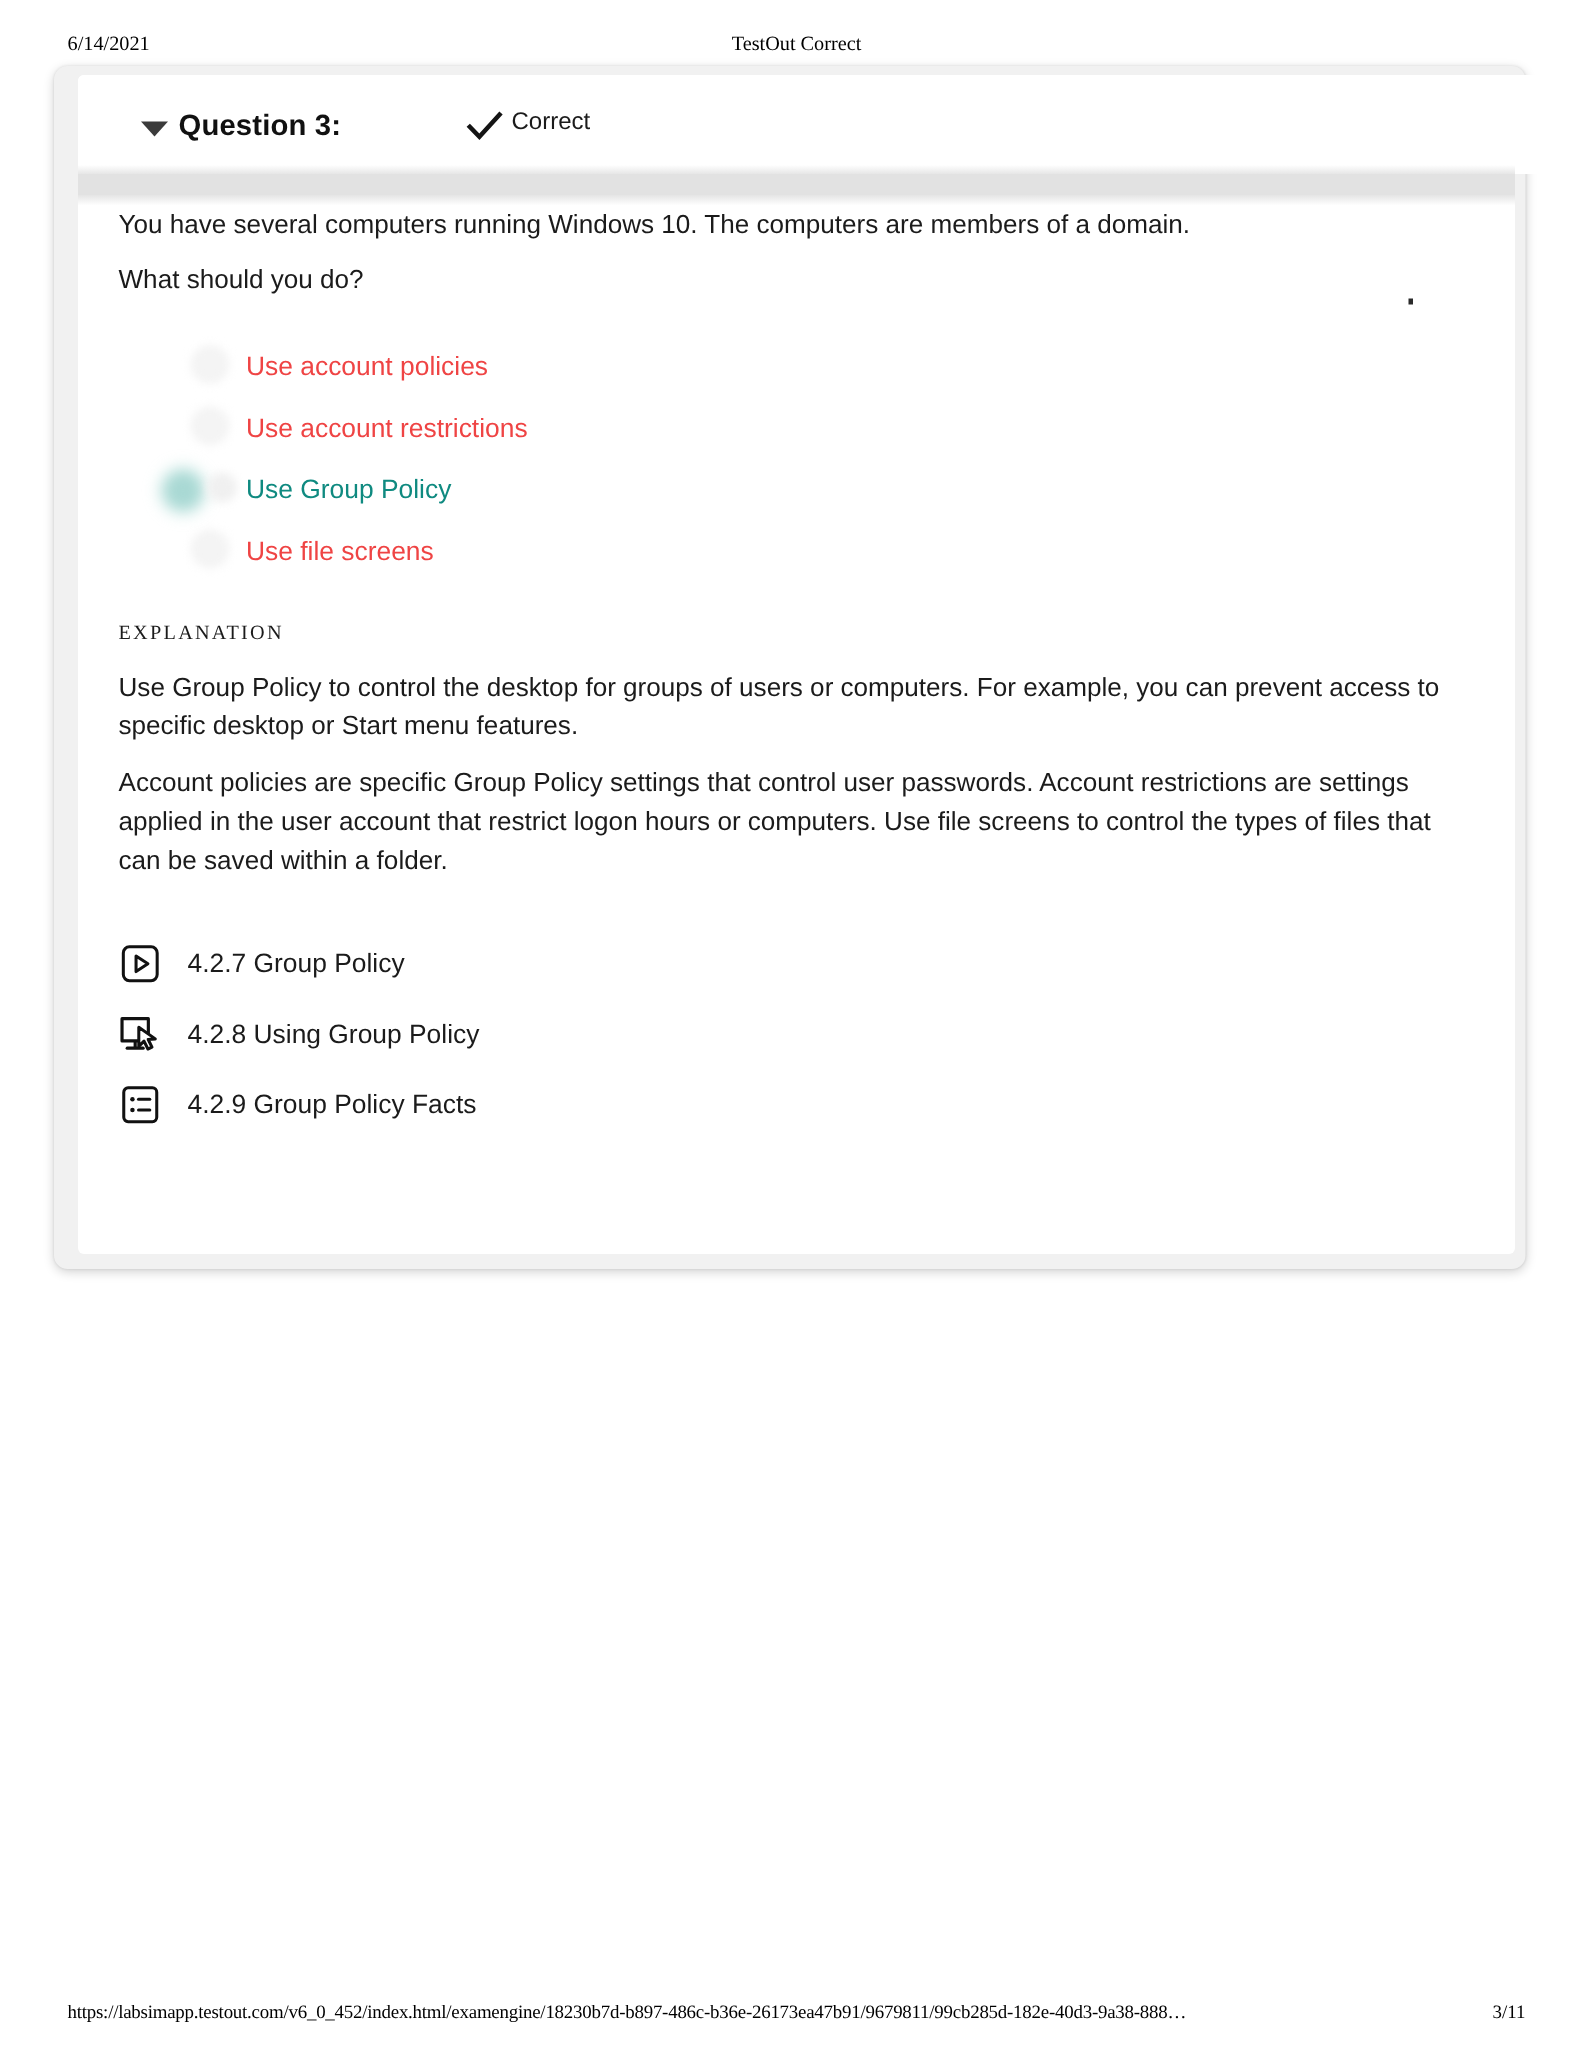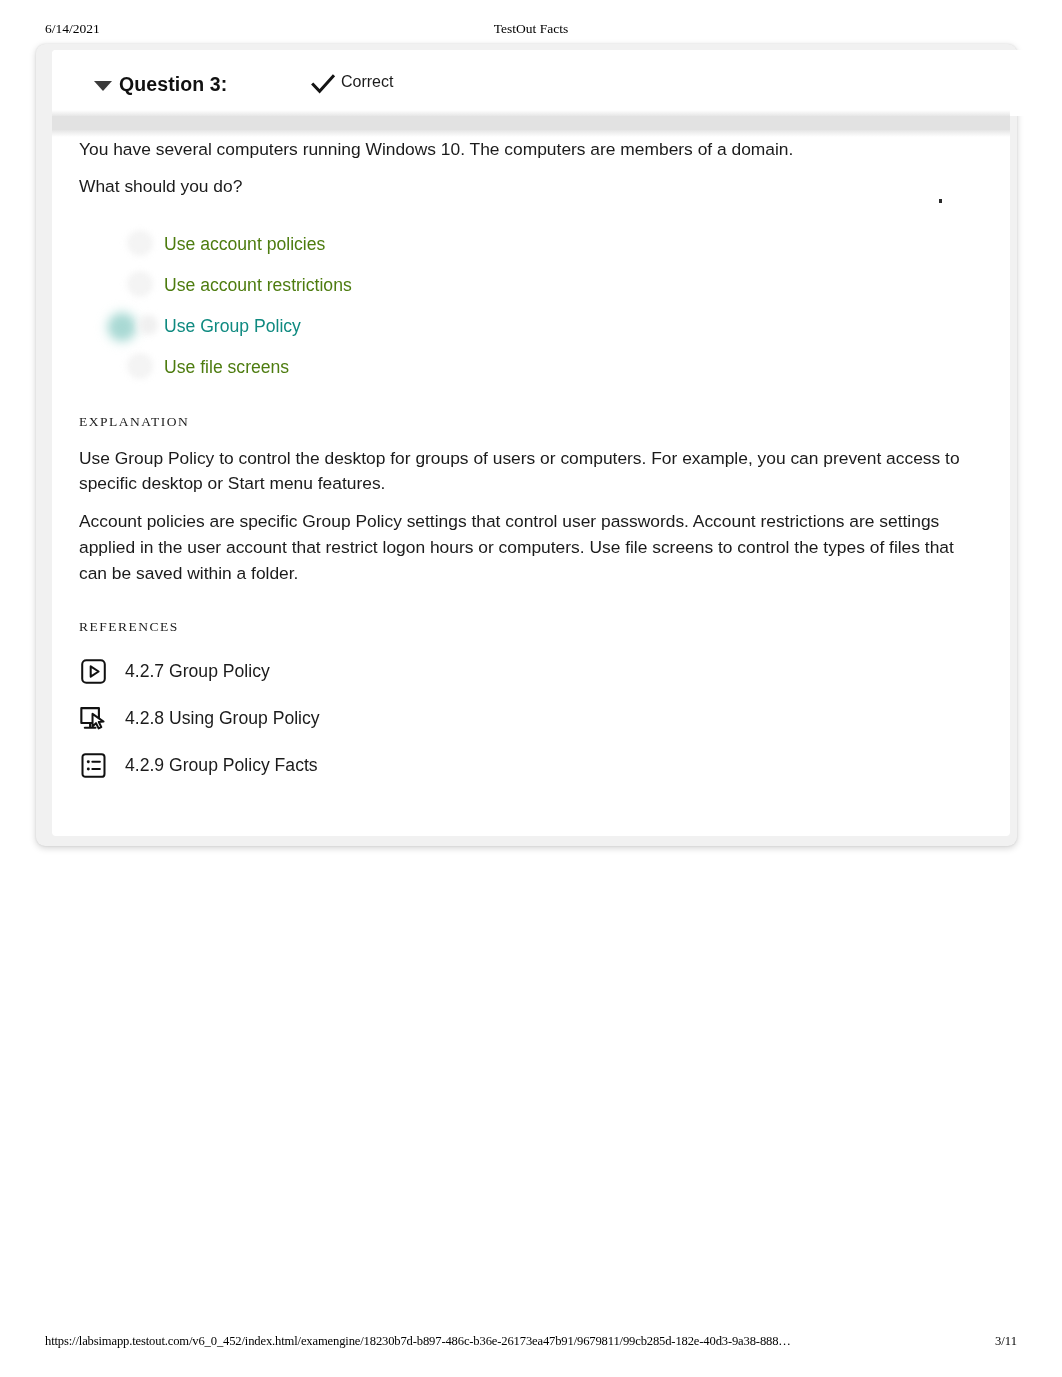--- a/index.html
+++ b/index.html
@@ -222,21 +222,21 @@
     width: 20px;
     height: 20px;
     border-radius: 50%;
     background: #f0f0f0;
     filter: blur(3px);
   }
   .option-label {
     margin-left: 12px;
     font-size: 17.6px;
     line-height: 22px;
-    color: #4d7c0f;
+    color: #ef4444;
     white-space: nowrap;
   }
   .option-row.selected .option-label {
     color: #0f8a80;
   }
 
   
   .section-head {
     margin: 0 12px 0 27px;
     font-family: "Liberation Serif", serif;
@@ -281,21 +281,21 @@
     width: 3px;
     height: 4px;
     background: #2a2a2a;
   }
 </style>
 </head>
 <body>
 
 <div class="print-header">
   <span class="ph-date">6/14/2021</span>
-  <span class="ph-title">TestOut Facts</span>
+  <span class="ph-title">TestOut Correct</span>
 </div>
 
 <div class="q-card-outer">
   <div class="q-card-inner">
 
     <div class="q-header">
       <div class="collapse-caret"></div>
       <div class="q-label">Question 3:</div>
       <div class="q-status-check">
         <svg viewBox="0 0 26 26" width="26" height="26" aria-hidden="true">
@@ -346,21 +346,20 @@
 
       </div>
 
       <div class="explanation-block">
         <div class="section-head">EXPLANATION</div>
         <p class="q-text">Use Group Policy to control the desktop for groups of users or computers. For example, you can prevent access to specific desktop or Start menu features.</p>
         <p class="q-text">Account policies are specific Group Policy settings that control user passwords. Account restrictions are settings applied in the user account that restrict logon hours or computers. Use file screens to control the types of files that can be saved within a folder.</p>
       </div>
 
       <div class="references-block">
-        <div class="section-head">REFERENCES</div>
 
         <div class="ref-list">
 
           <div class="ref-row">
             <span class="ref-icon">
               <svg viewBox="0 0 28 28" width="27" height="27" aria-hidden="true">
                 <rect x="2.3" y="2.3" width="23.4" height="23.4" rx="4.2" ry="4.2" fill="none" stroke="#111" stroke-width="2.1"></rect>
                 <path d="M11.1 8.6 L19.3 14 L11.1 19.4 Z" fill="none" stroke="#111" stroke-width="2.1" stroke-linejoin="round"></path>
               </svg>
             </span>

